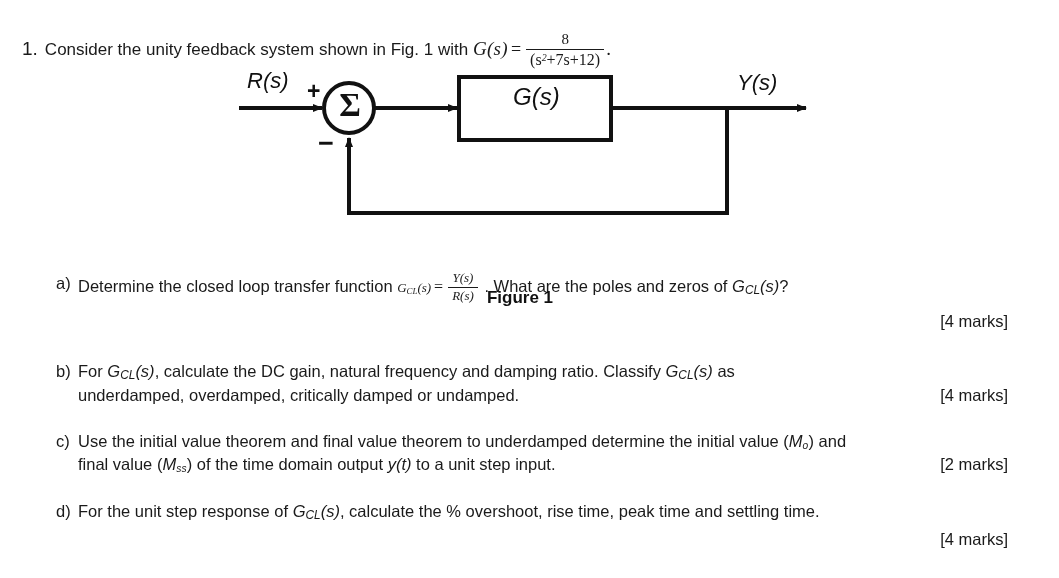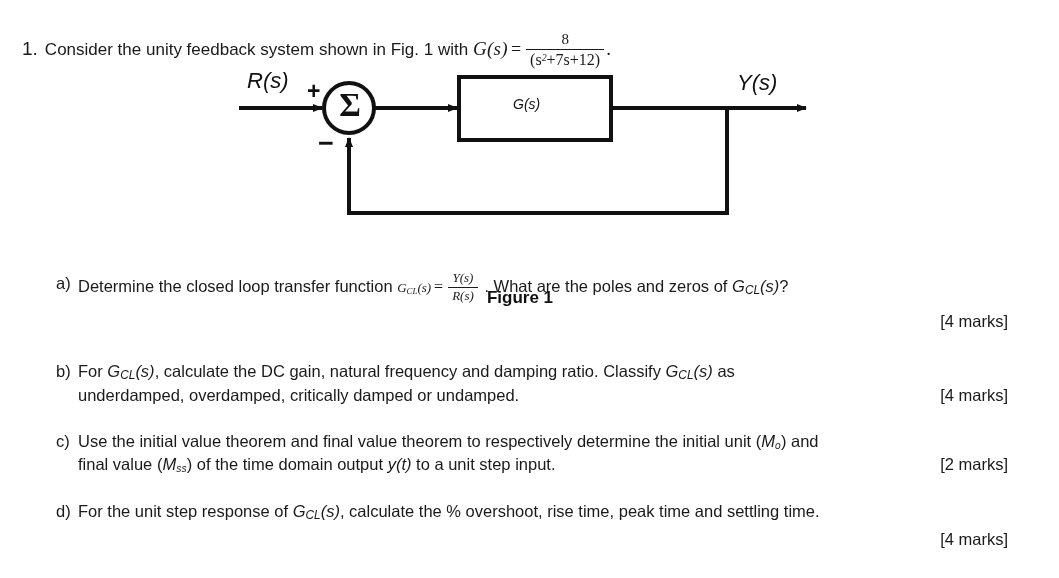--- a/index.html
+++ b/index.html
@@ -114,21 +114,21 @@
   }
   .dglabel {
     position: absolute;
     font-family: "Liberation Sans", sans-serif;
     font-style: italic;
     color: #111111;
     white-space: nowrap;
   }
   #label-rs { left: 247px; top: 8px;  font-size: 22px; }
   #label-ys { left: 737px; top: 10px; font-size: 22px; }
-  #label-gs { left: 513px; top: 36px; font-size: 14px; text-align: center; }
+  #label-gs { left: 513px; top: 23px; font-size: 24px; text-align: center; }
   #sign-plus {
     position: absolute;
     left: 307px; top: 18px;
     font-family: "Liberation Sans", sans-serif;
     font-size: 23px; font-weight: 700; color: #111;
   }
   #sign-minus {
     position: absolute;
     left: 318px; top: 70px;
     font-family: "Liberation Sans", sans-serif;
@@ -275,21 +275,21 @@
   <span class="body"><span>For</span>
     <span class="gcl"><span>G</span><span class="cl">CL</span><span>(s)</span></span><span>, calculate the DC gain, natural frequency and damping ratio. Classify</span>
     <span class="gcl"><span>G</span><span class="cl">CL</span><span>(s)</span></span>
     <span>as</span><br>
     <span class="marks">[4 marks]</span><span>underdamped, overdamped, critically damped or undamped.</span>
   </span>
 </div>
 
 <div class="part" id="part-c">
   <span class="lead">c)</span>
-  <span class="body"><span>Use the initial value theorem and final value theorem to respectively determine the initial unit (</span><span class="mathit-sans nowrap"><span>M</span><span class="sub">o</span></span><span>) and</span><br>
+  <span class="body"><span>Use the initial value theorem and final value theorem to underdamped determine the initial value (</span><span class="mathit-sans nowrap"><span>M</span><span class="sub">o</span></span><span>) and</span><br>
     <span class="marks">[2 marks]</span><span>final value (</span><span class="mathit-sans nowrap"><span>M</span><span class="sub">ss</span></span><span>) of the time domain output</span>
     <span class="mathit-sans">y(t)</span>
     <span>to a unit step input.</span>
   </span>
 </div>
 
 <div class="part" id="part-d">
   <span class="lead">d)</span>
   <span class="body"><span>For the unit step response of</span>
     <span class="gcl"><span>G</span><span class="cl">CL</span><span>(s)</span></span><span>, calculate the % overshoot, rise time, peak time and settling time.</span>

